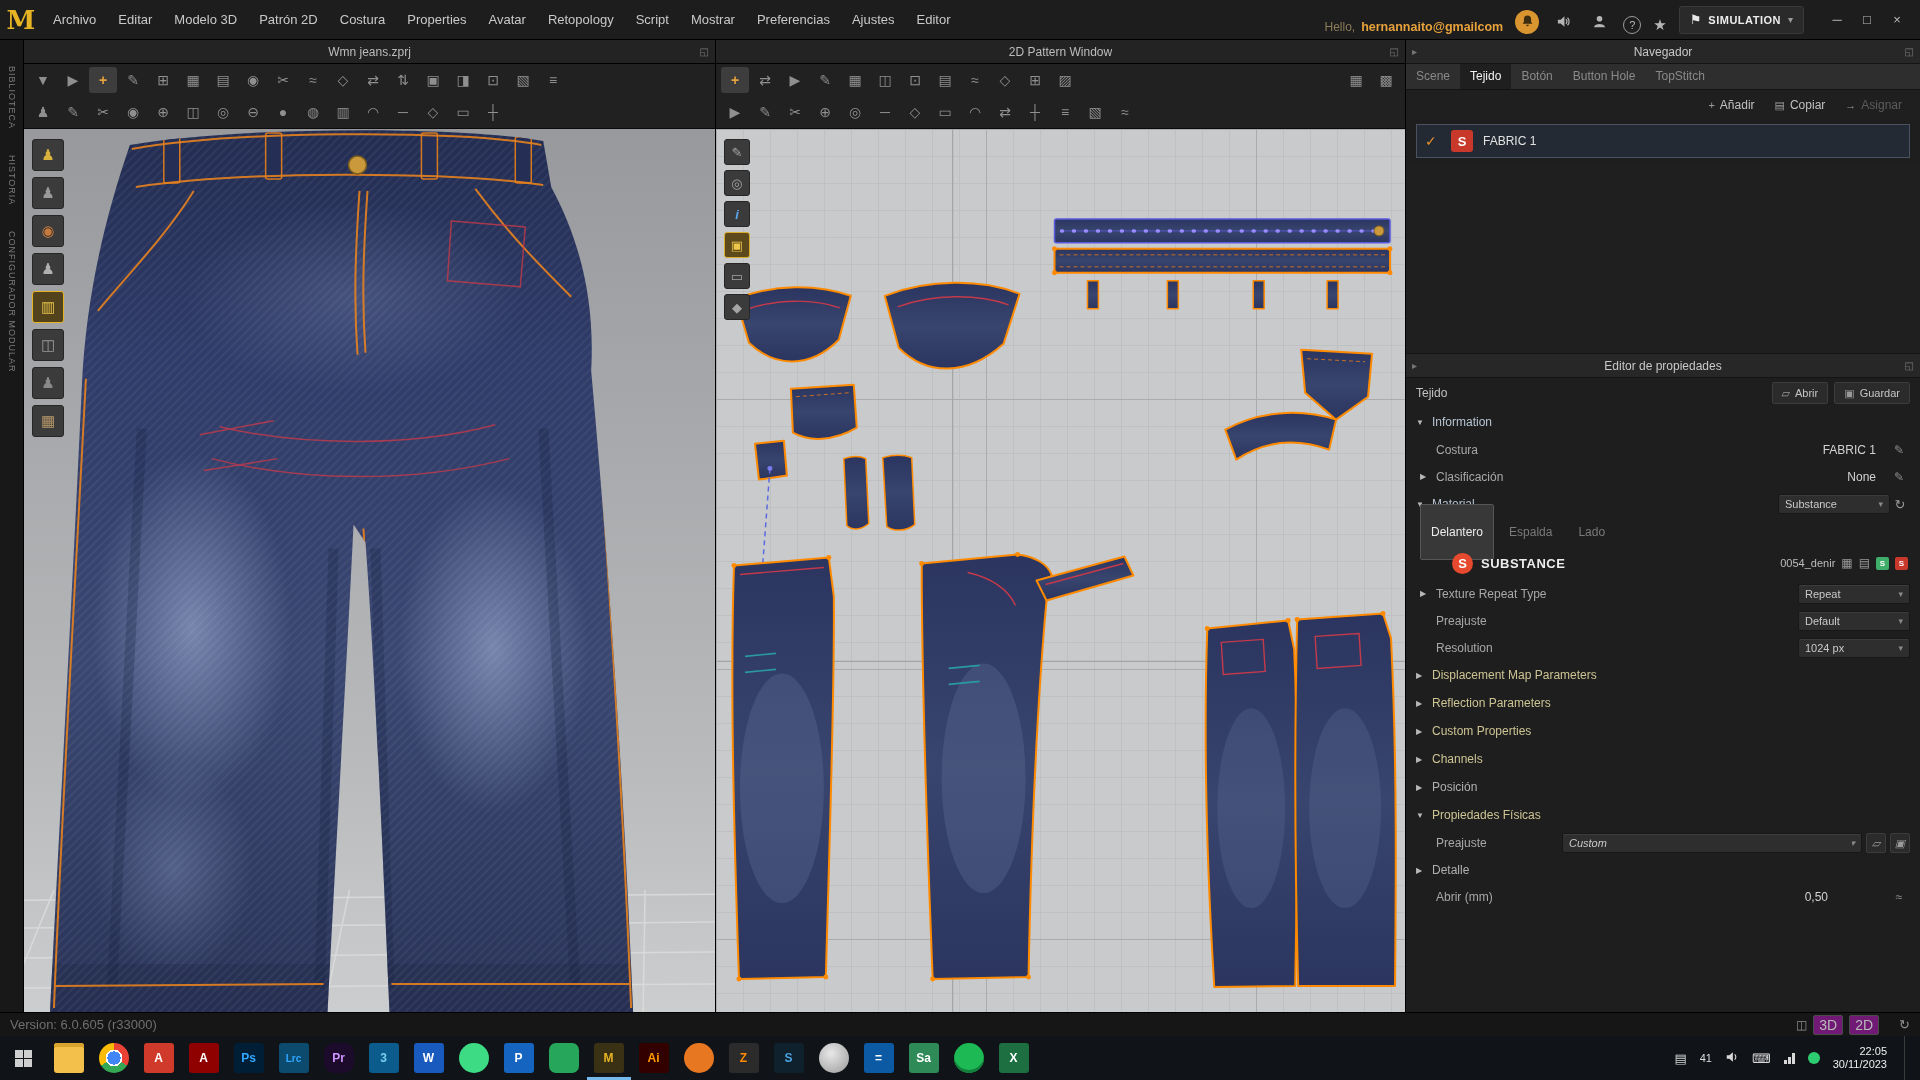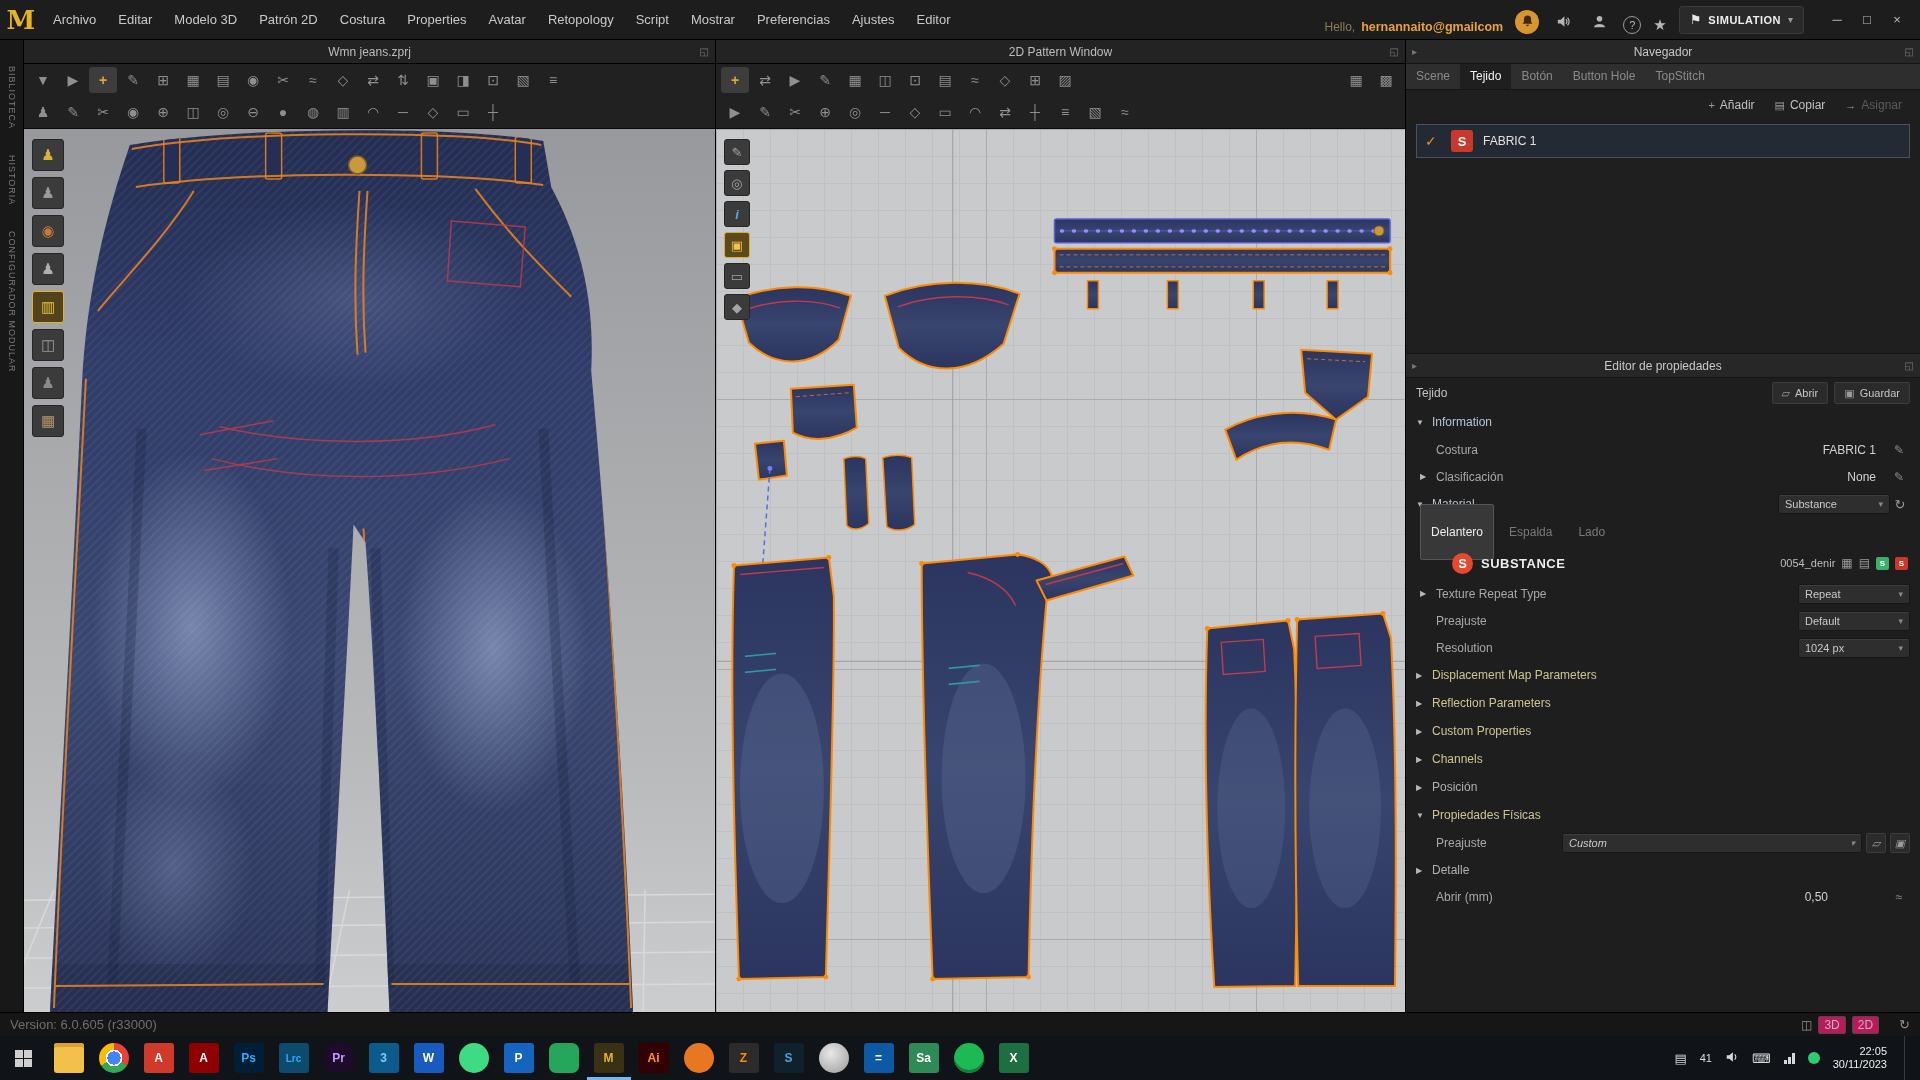--- a/index.html
+++ b/index.html
@@ -106,21 +106,21 @@
   .chip.green { background:#3fae6a; }
   .chip.red { background:#c8392b; }
   .iconbtn { width:20px; height:20px; margin-left:4px; background:#2b2b2b; border:1px solid #3c3c3c; border-radius:2px; color:#9a9a9a; font-size:11px; display:flex; align-items:center; justify-content:center; flex:0 0 auto; }
   .prop-filler { flex:1; }
 
   
   .statusbar { position:absolute; bottom:44px; height:24px; left:0; right:0; background:#161616; border-top:1px solid #000; display:flex; align-items:center; padding:0 10px; z-index:40; }
   .version { color:#6f6f6f; font-size:13px; }
   .sb-right { margin-left:auto; display:flex; align-items:center; gap:6px; }
   .sb-icon { color:#8f8f8f; font-size:12px; }
-  .sb-viewbtn { border:1px solid #4a4a4a; color:#b9b9b9; border-radius:2px; font-size:12px; padding:1px 5px; background:#be185d; }
+  .sb-viewbtn { border:1px solid #4a4a4a; color:#b9b9b9; border-radius:2px; font-size:14px; padding:1px 5px; background:#701a75; }
   .sb-refresh { margin-left:14px; color:#8f8f8f; font-size:13px; }
 
   
   .taskbar { position:absolute; bottom:0; height:44px; left:0; right:0; background:#101317; display:flex; align-items:center; z-index:60; }
   .tb-start { width:46px; height:44px; display:flex; align-items:center; justify-content:center; }
   .tb-start svg { width:17px; height:17px; fill:#cfcfcf; }
   .tb-apps { display:flex; align-items:center; height:44px; }
   .tb-cell { width:45px; height:44px; display:flex; align-items:center; justify-content:center; }
   .tb-app { position:relative; width:30px; height:30px; display:flex; align-items:center; justify-content:center; font-size:12px; font-weight:bold; }
   .tb-app.active::after { content:""; position:absolute; left:-7px; right:-7px; bottom:-7px; height:3px; background:#76b9ed; }

